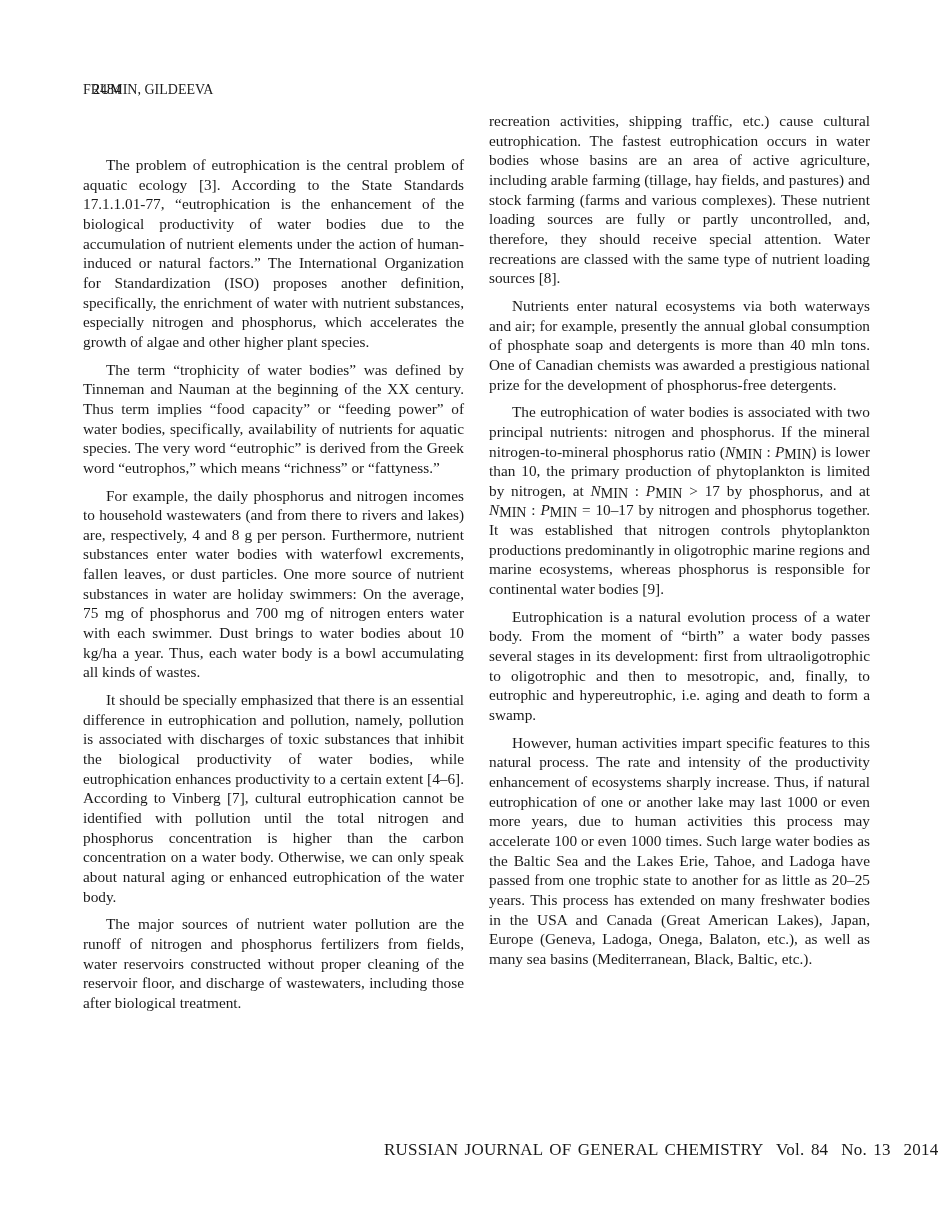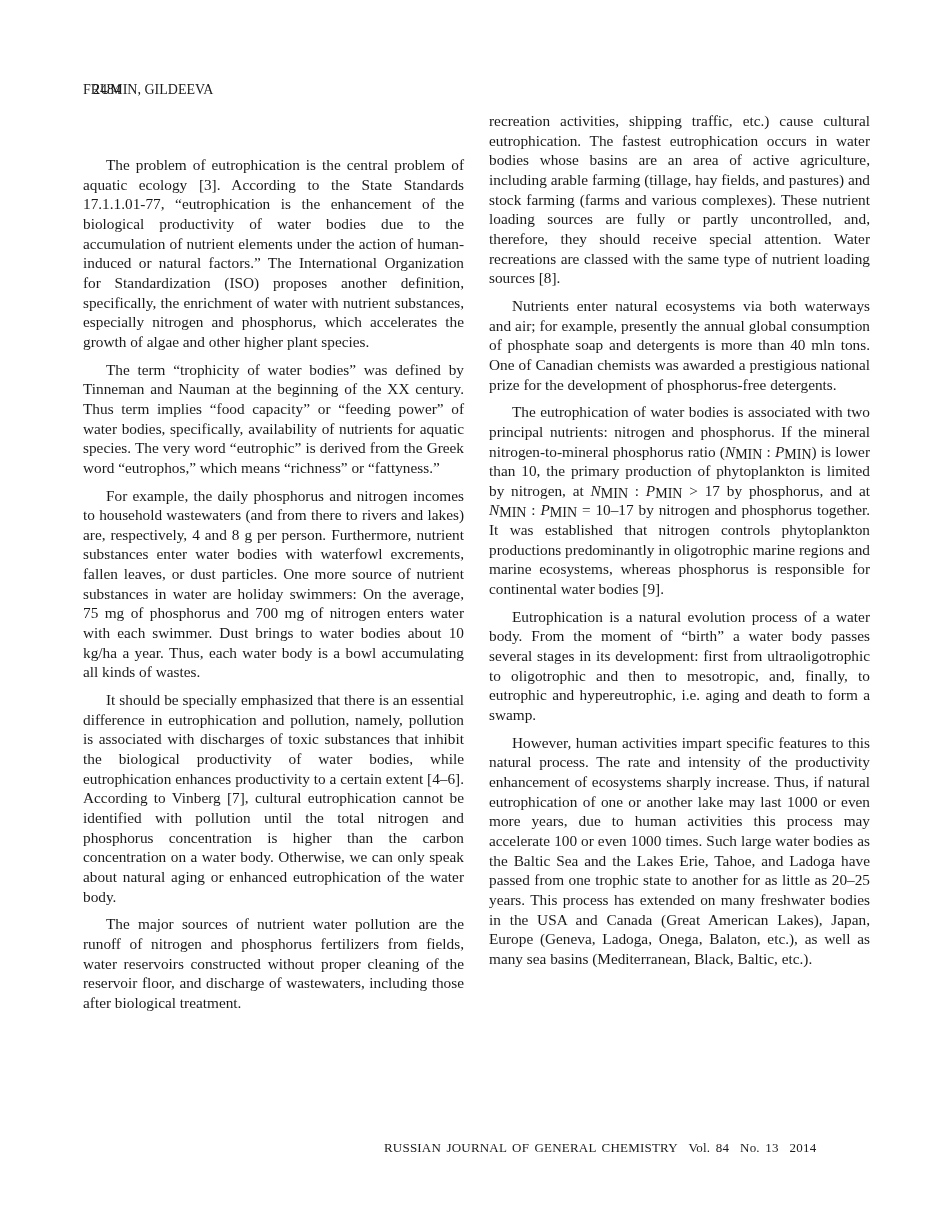--- a/index.html
+++ b/index.html
@@ -7,21 +7,21 @@
          font-family: "Liberation Serif", serif; color: #1a1a1a; }
   .header { position: absolute; top: 82px; left: 83px; width: 785px; height: 20px; font-size: 14px; }
   .page-num { position: absolute; left: 10px; top: 0; }
   .running-title { position: absolute; left: 0; right: 0; top: 0; text-align: left; }
   .col { position: absolute; top: 111px; width: 381px; font-size: 15.3px; line-height: 19.65px;
          text-align: justify; hyphens: manual; }
   .col-left { left: 83px; margin-top: 44px; }
   .col-right { left: 489px; }
   .col p { margin: 0 0 8px 0; text-indent: 23px; }
   .col p.cont { text-indent: 0; }
-  .footer { position: absolute; top: 1140px; left: 384px; font-size: 13px; letter-spacing: 0.2px; word-spacing: 2px; }
+  .footer { position: absolute; top: 1140px; left: 384px; font-size: 17px; letter-spacing: 0.2px; word-spacing: 2px; }
   sub { font-size: 14px; vertical-align: -2px; line-height: 0; }
   i { font-style: italic; }
 </style>
 </head>
 <body>
 
 <div class="header">
   <span class="page-num">2484</span>
   <span class="running-title">FRUMIN, GILDEEVA</span>
 </div>

